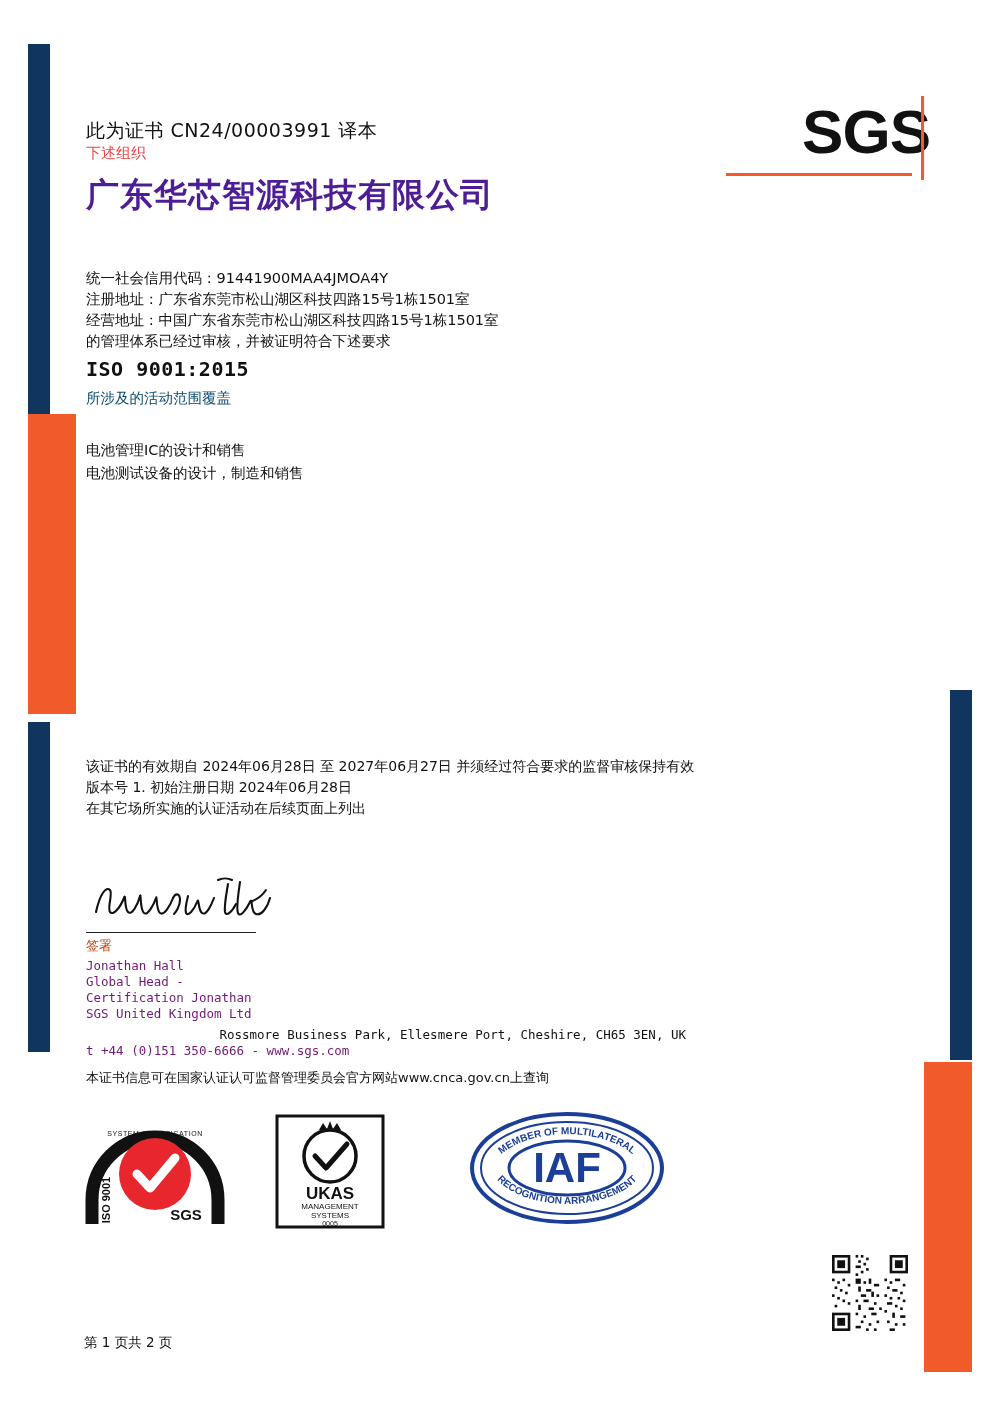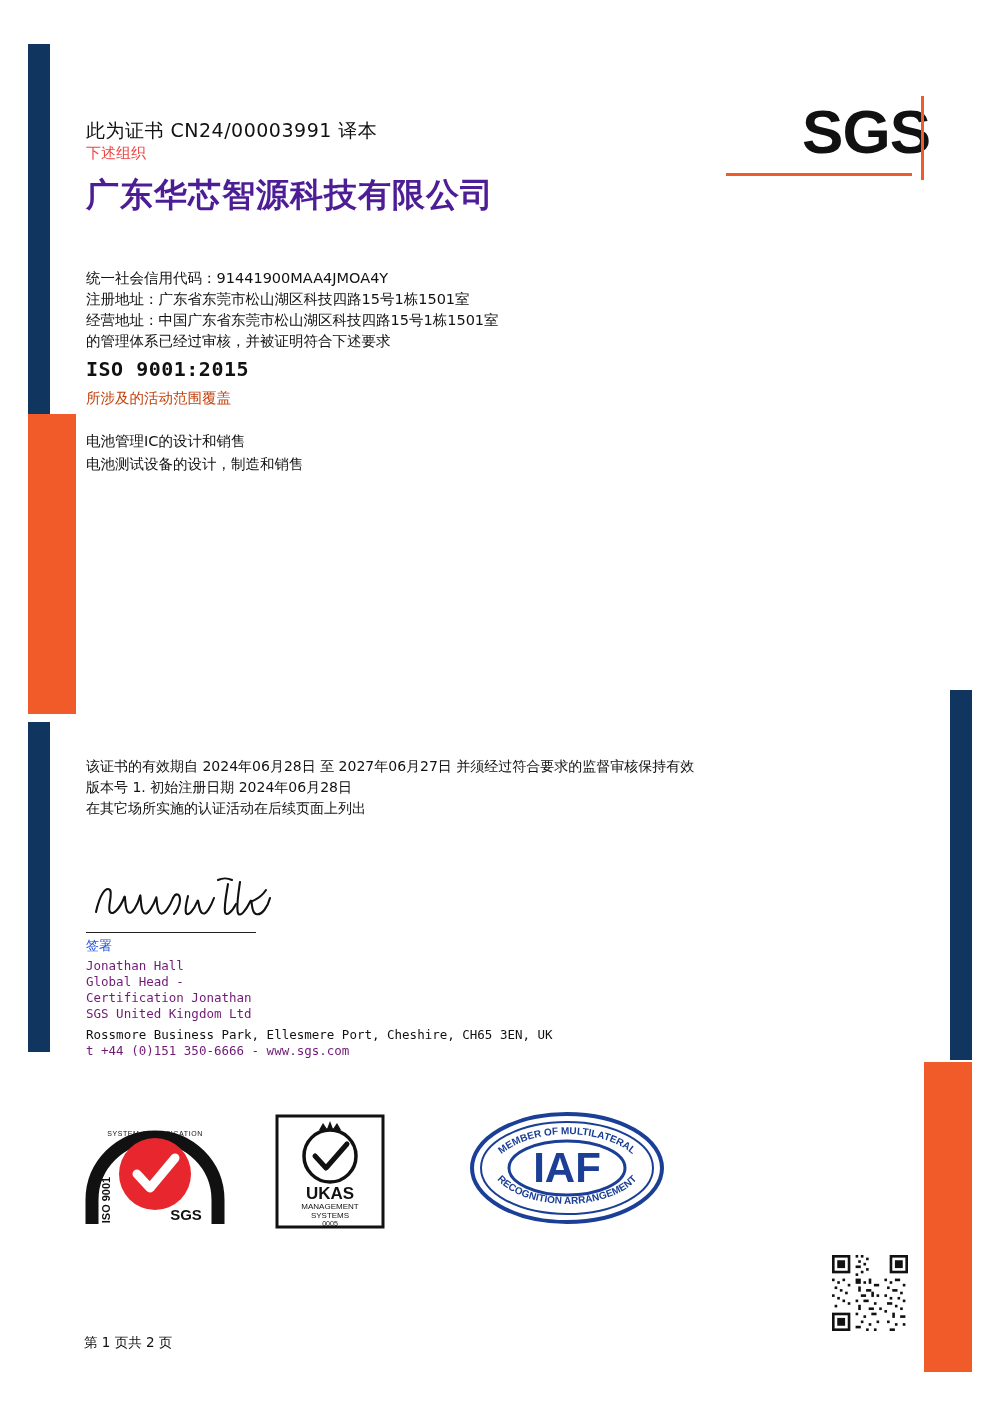--- a/index.html
+++ b/index.html
@@ -131,22 +131,22 @@
     font-family: "DejaVu Sans Mono", monospace;
     font-size: 20px;
     font-weight: bold;
     letter-spacing: 0.5px;
     color: #111;
     margin: 5px 0 8px 0;
   }
   .scope-lead {
     font-family: "DejaVu Sans", sans-serif;
     font-size: 14.5px;
-    color: #c2410c;
-    margin-bottom: 22px;
+    color: #0c4a6e;
+    margin-bottom: 31px;
   }
   .scope-line {
     font-family: "DejaVu Sans", sans-serif;
     font-size: 14.5px;
     line-height: 23px;
     color: #111;
   }
 
   
   .validity {
@@ -176,35 +176,36 @@
   .sig-rule {
     width: 170px;
     height: 1px;
     background: #222;
     margin-top: 2px;
     margin-bottom: 4px;
   }
   .sig-label {
     font-family: "DejaVu Sans", sans-serif;
     font-size: 13px;
-    color: #1d4ed8;
+    color: #c2410c;
     margin-bottom: 3px;
   }
   .sig-mono {
     font-family: "DejaVu Sans Mono", monospace;
     font-size: 12.5px;
     line-height: 16px;
     color: #701a75;
   }
   .sig-contact {
     font-family: "DejaVu Sans Mono", monospace;
     font-size: 12.5px;
     line-height: 16px;
     color: #111;
     margin-top: 5px;
+    text-align: right;
   }
   .cnca-note {
     font-family: "DejaVu Sans", sans-serif;
     font-size: 13px;
     color: #111;
     margin-top: 10px;
   }
 
   
   .marks {
@@ -311,20 +312,21 @@
       </g>
     </svg>
     <div class="sig-rule"></div>
     <div class="sig-label">签署</div>
     <div class="sig-mono">Jonathan Hall</div>
     <div class="sig-mono">Global Head -</div>
     <div class="sig-mono">Certification Jonathan</div>
     <div class="sig-mono">SGS United Kingdom Ltd</div>
     <div class="sig-contact">Rossmore Business Park, Ellesmere Port, Cheshire, CH65 3EN, UK</div>
     <div class="sig-mono">t +44 (0)151 350-6666 - www.sgs.com</div>
+    <div class="cnca-note">本证书信息可在国家认证认可监督管理委员会官方网站www.cnca.gov.cn上查询</div>
   </div>
 
   <div class="marks">
 
     <svg class="mark mark-iso" width="150" height="118" viewBox="0 0 150 118">
       <path d="M12 88 A63 63 0 1 1 138 88" fill="none" stroke="#111" stroke-width="13"></path>
       <path d="M12 88 L12 112 M138 88 L138 112" stroke="#111" stroke-width="13"></path>
       <circle cx="75" cy="62" r="36" fill="#e8262d"></circle>
       <path d="M57 62 L70 76 L95 46" fill="none" stroke="#ffffff" stroke-width="9" stroke-linecap="round" stroke-linejoin="round"></path>
       <text x="75" y="24" font-family="'Liberation Sans', sans-serif" font-size="7" fill="#111" text-anchor="middle" letter-spacing="0.6">SYSTEM CERTIFICATION</text>

